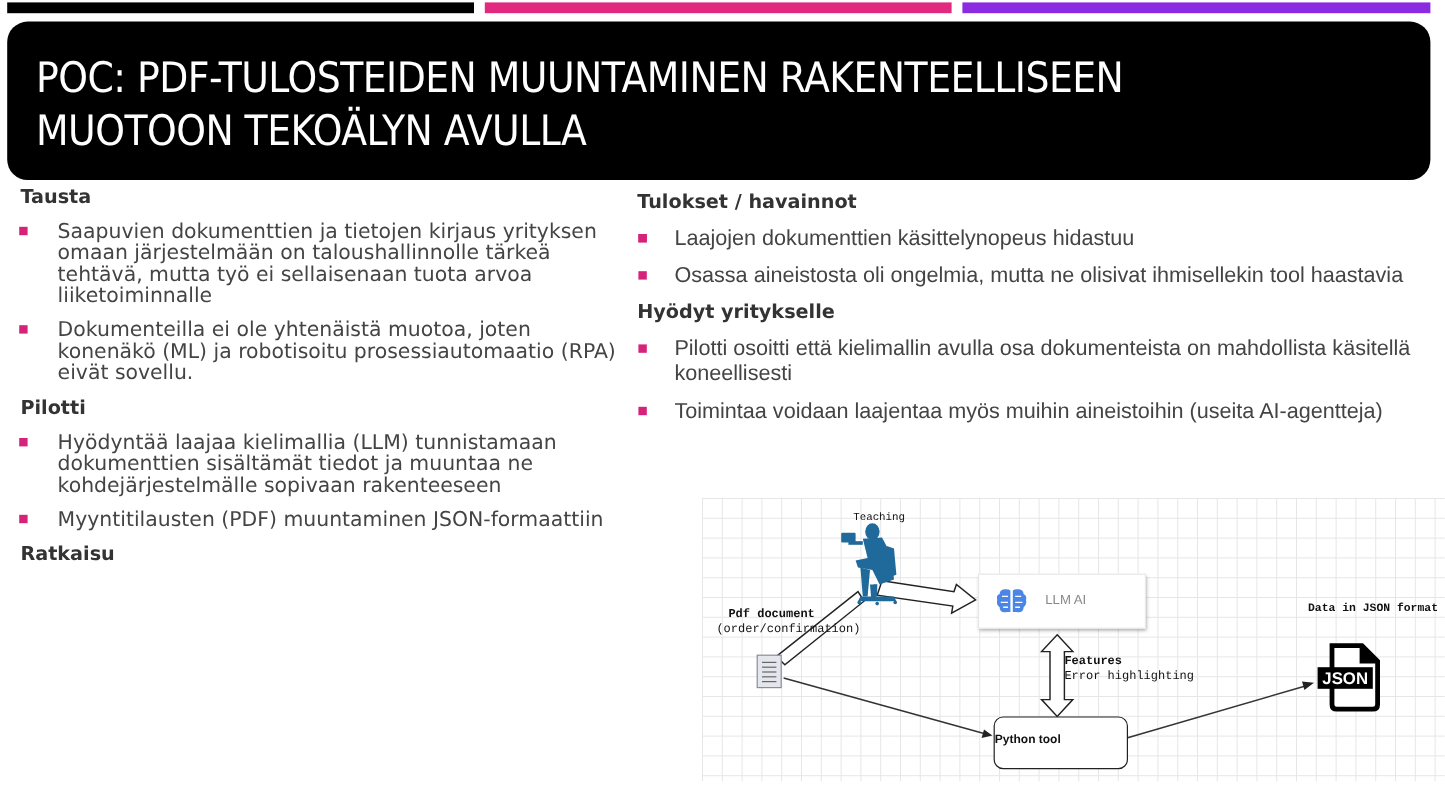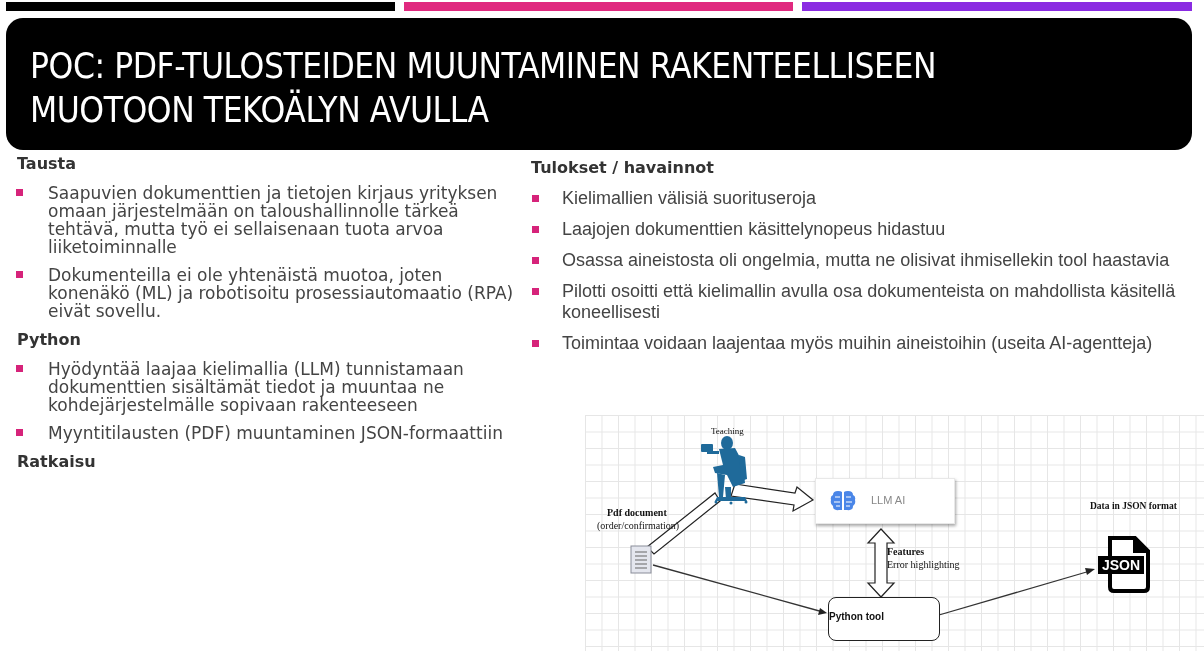--- a/index.html
+++ b/index.html
@@ -44,21 +44,21 @@
   
   .diagram {
     position:absolute; left:585px; top:415px; width:619px; height:236px;
     background-color:#ffffff;
     background-image:
       linear-gradient(#e6e6e6 1px, transparent 1px),
       linear-gradient(90deg, #e6e6e6 1px, transparent 1px);
     background-size:16.5px 16.5px;
   }
   .diagram svg { position:absolute; left:0; top:0; }
-  .dlabel { position:absolute; font-family:Liberation Serif, serif; font-size:10px; color:#111; white-space:nowrap; }
+  .dlabel { position:absolute; font-family:Liberation Mono, monospace; font-size:10px; color:#111; white-space:nowrap; }
   .dlabel.bold { font-weight:bold; }
   .llm-box {
     position:absolute; left:230px; top:63px; width:138px; height:44px; background:#ffffff;
     box-shadow:1px 2px 3px rgba(0,0,0,0.35); border:1px solid #e8e8e8;
   }
   .llm-label { position:absolute; left:55px; top:15px; font-size:11px; color:#888888; font-family:"Liberation Sans", sans-serif; }
   .python-box {
     position:absolute; left:243px; top:182px; width:110px; height:42px; border:1.5px solid #222;
     border-radius:8px; background:#ffffff;
   }
@@ -80,41 +80,42 @@
 
 <div class="col" id="col-left">
   <div>
     <div class="section-heading">Tausta</div>
     <ul class="bullets">
       <li><span class="bullet" style="background: rgb(214, 35, 122);"></span><span>Saapuvien dokumenttien ja tietojen kirjaus yrityksen omaan järjestelmään on taloushallinnolle tärkeä tehtävä, mutta työ ei sellaisenaan tuota arvoa liiketoiminnalle</span></li>
       <li><span class="bullet" style="background: rgb(214, 35, 122);"></span><span>Dokumenteilla ei ole yhtenäistä muotoa, joten konenäkö (ML) ja robotisoitu prosessiautomaatio (RPA) eivät sovellu.</span></li>
     </ul>
   </div>
   <div>
-    <div class="section-heading">Python</div>
+    <div class="section-heading">Pilotti</div>
     <ul class="bullets">
       <li><span class="bullet" style="background: rgb(214, 35, 122);"></span><span>Hyödyntää laajaa kielimallia (LLM) tunnistamaan dokumenttien sisältämät tiedot ja muuntaa ne kohdejärjestelmälle sopivaan rakenteeseen</span></li>
       <li><span class="bullet" style="background: rgb(214, 35, 122);"></span><span>Myyntitilausten (PDF) muuntaminen JSON-formaattiin</span></li>
     </ul>
   </div>
   <div>
     <div class="section-heading">Ratkaisu</div>
   </div>
 </div>
 
 <div class="col" id="col-right">
   <div>
     <div class="section-heading">Tulokset / havainnot</div>
     <ul class="bullets">
-      <li><span class="bullet" style="background: rgb(214, 35, 122);"></span><span>Kielimallien välisiä suorituseroja</span></li>
+      <li><span class="bullet" style="background: rgb(214, 35, 122);"></span></li>
       <li><span class="bullet" style="background: rgb(214, 35, 122);"></span><span>Laajojen dokumenttien käsittelynopeus hidastuu</span></li>
       <li><span class="bullet" style="background: rgb(214, 35, 122);"></span><span>Osassa aineistosta oli ongelmia, mutta ne olisivat ihmisellekin tool haastavia</span></li>
     </ul>
   </div>
   <div>
+    <div class="section-heading">Hyödyt yritykselle</div>
     <ul class="bullets">
       <li><span class="bullet" style="background: rgb(214, 35, 122);"></span><span>Pilotti osoitti että kielimallin avulla osa dokumenteista on mahdollista käsitellä koneellisesti</span></li>
       <li><span class="bullet" style="background: rgb(214, 35, 122);"></span><span>Toimintaa voidaan laajentaa myös muihin aineistoihin (useita AI-agentteja)</span></li>
     </ul>
   </div>
 </div>
 
 <div class="diagram">
   <svg width="619" height="236" viewBox="0 0 619 236">
 

